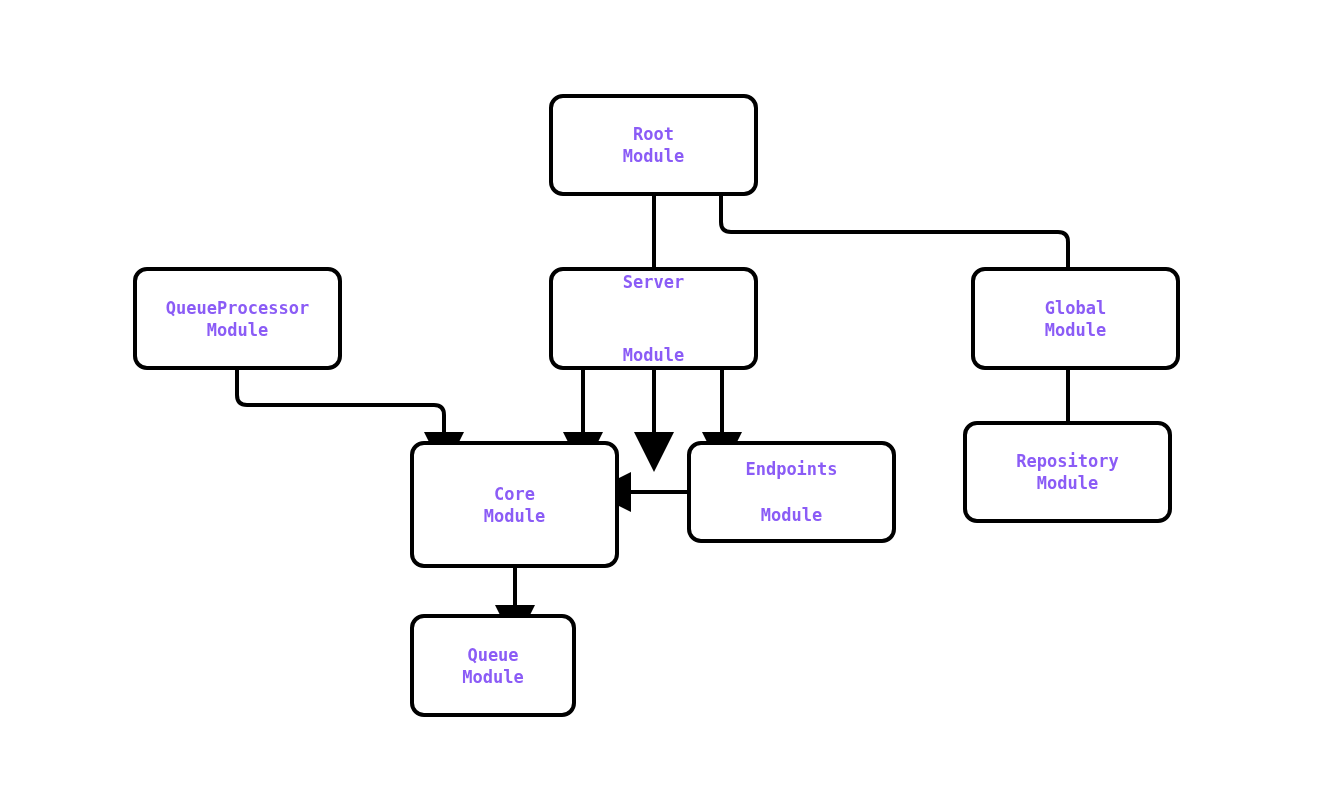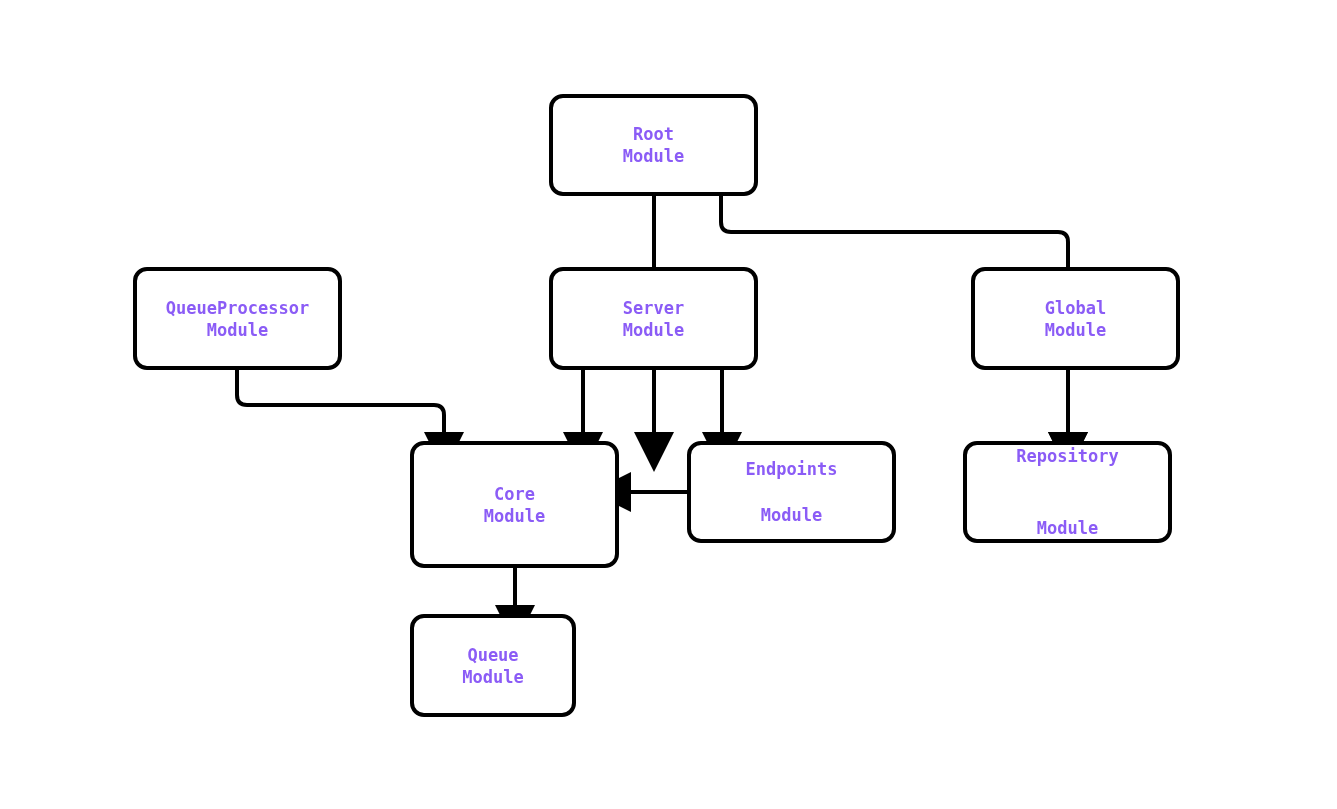--- a/index.html
+++ b/index.html
@@ -71,41 +71,41 @@
   <div class="node" style="left: 549px; top: 94px; width: 209px; height: 102px;">
     <span class="node-line">Root</span>
     <span class="node-line">Module</span>
   </div>
 
   <div class="node" style="left: 133px; top: 267px; width: 209px; height: 103px;">
     <span class="node-line">QueueProcessor</span>
     <span class="node-line">Module</span>
   </div>
 
-  <div class="node" style="left: 549px; top: 267px; width: 209px; height: 103px;">
+  <div class="node" style="left: 549px; top: 267px; width: 209px; height: 103px; justify-content: space-between;">
     <span class="node-line">Server</span>
     <span class="node-line">Module</span>
   </div>
 
   <div class="node" style="left: 963px; top: 267px; width: 209px; height: 103px; margin-left: 8px;">
     <span class="node-line">Global</span>
     <span class="node-line">Module</span>
   </div>
 
   <div class="node" style="left: 410px; top: 441px; width: 209px; height: 127px;">
     <span class="node-line">Core</span>
     <span class="node-line">Module</span>
   </div>
 
   <div class="node" style="left: 687px; top: 441px; width: 209px; height: 102px; gap: 24px;">
     <span class="node-line">Endpoints</span>
     <span class="node-line">Module</span>
   </div>
 
-  <div class="node" style="left: 963px; top: 441px; width: 209px; height: 102px; justify-content: space-between;">
+  <div class="node" style="left: 963px; top: 421px; width: 209px; height: 102px;">
     <span class="node-line">Repository</span>
     <span class="node-line">Module</span>
   </div>
 
   <div class="node" style="left: 410px; top: 614px; width: 166px; height: 103px;">
     <span class="node-line">Queue</span>
     <span class="node-line">Module</span>
   </div>
 
 </div>

